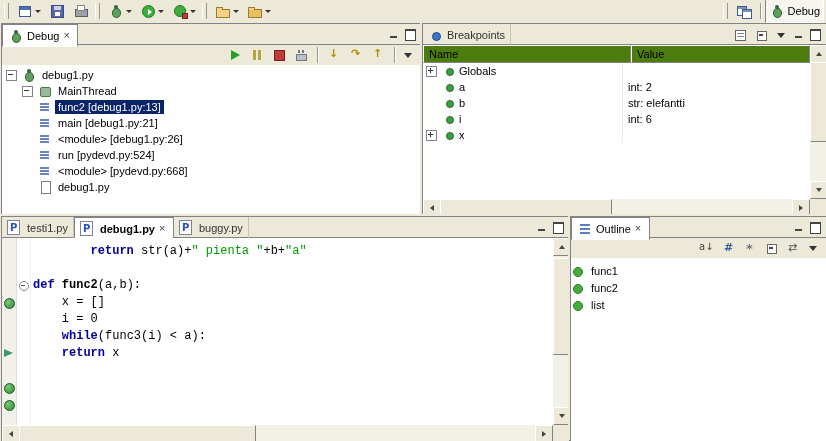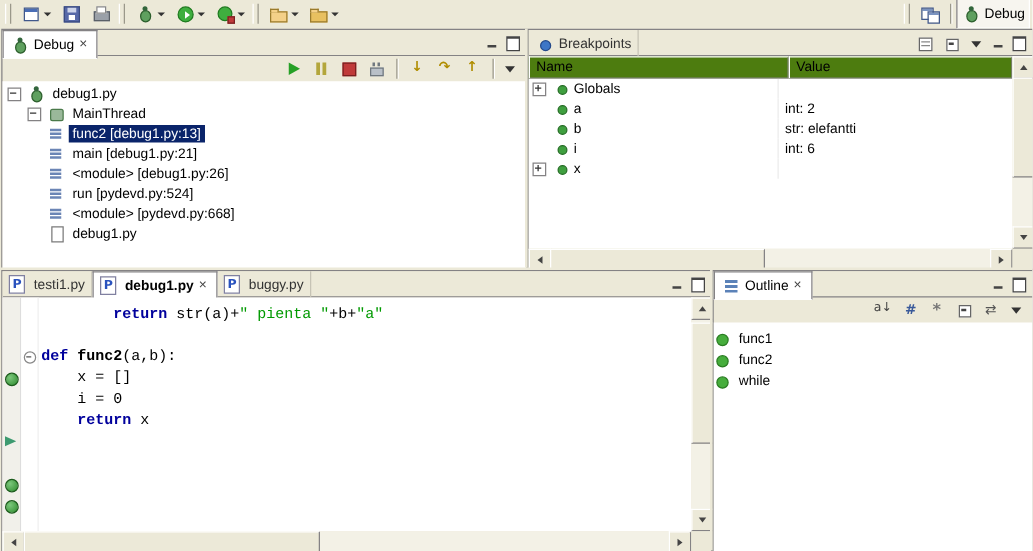--- a/index.html
+++ b/index.html
@@ -458,20 +458,21 @@
             <div class="fcell"></div>
             <div class="fcell"></div>
             <div class="fcell"></div>
           </div>
         <div class="code">
             <div class="cline"><span class="ctext"><span class="tk-pl">        </span><span class="tk-kw">return</span><span class="tk-pl"> str(a)+</span><span class="tk-str">" pienta "</span><span class="tk-pl">+b+</span><span class="tk-str">"a"</span></span></div>
             <div class="cline"><span class="ctext"></span></div>
             <div class="cline"><span class="ctext"><span class="tk-kw">def</span><span class="tk-pl"> </span><span class="tk-fn">func2</span><span class="tk-pl">(a,b):</span></span></div>
             <div class="cline"><span class="ctext"><span class="tk-pl">    x = []</span></span></div>
             <div class="cline"><span class="ctext"><span class="tk-pl">    i = 0</span></span></div>
+            <div class="cline"><span class="ctext"><span class="tk-pl">    </span><span class="tk-kw">while</span><span class="tk-pl">(func3(i) &lt; a):</span></span></div>
             <div class="cline"><span class="ctext"><span class="tk-pl">    </span><span class="tk-kw">return</span><span class="tk-pl"> x</span></span></div>
             <div class="cline"><span class="ctext"></span></div>
           </div>
       </div>
       <div class="sb sb-v" style="right:0;top:0;bottom:16px">
         <div class="sb-btn" style="top:0;left:0">
             <span class="ar up"></span>
           </div>
         <div class="sb-thumb" style="top:20px;height:95px"></div>
         <div class="sb-btn" style="bottom:0;left:0">
@@ -531,21 +532,21 @@
         <div class="orow">
           <span class="ti ti-method"></span>
           <span class="olabel">func1</span>
         </div>
         <div class="orow">
           <span class="ti ti-method"></span>
           <span class="olabel">func2</span>
         </div>
         <div class="orow">
           <span class="ti ti-method"></span>
-          <span class="olabel">while</span>
+          <span class="olabel">list</span>
         </div>
       </div>
   </div>
 
   <div class="sash" style="left:420px;top:23px;width:2px;height:191px"></div>
   <div class="sash" style="left:0;top:214px;width:826px;height:2px"></div>
   <div class="sash" style="left:568px;top:216px;width:2px;height:224px"></div>
 </div>
 
 </body></html>

